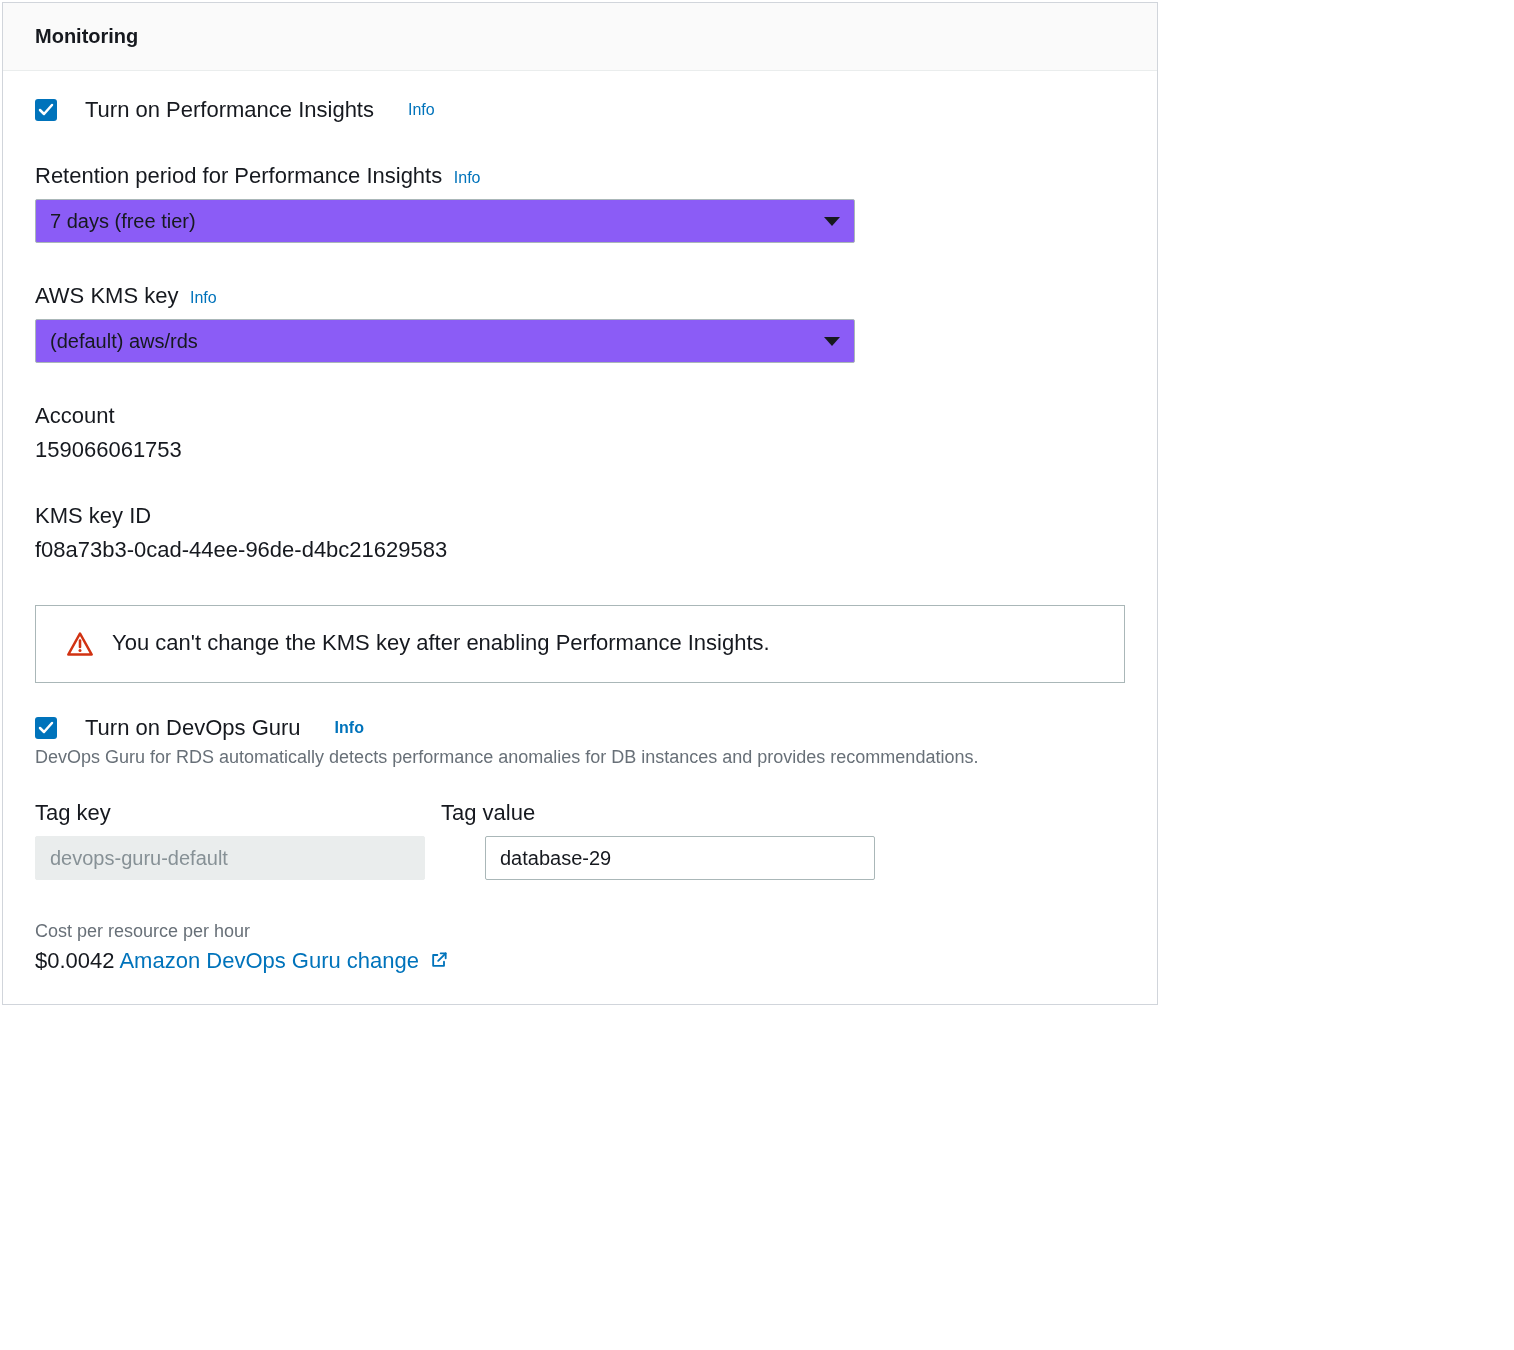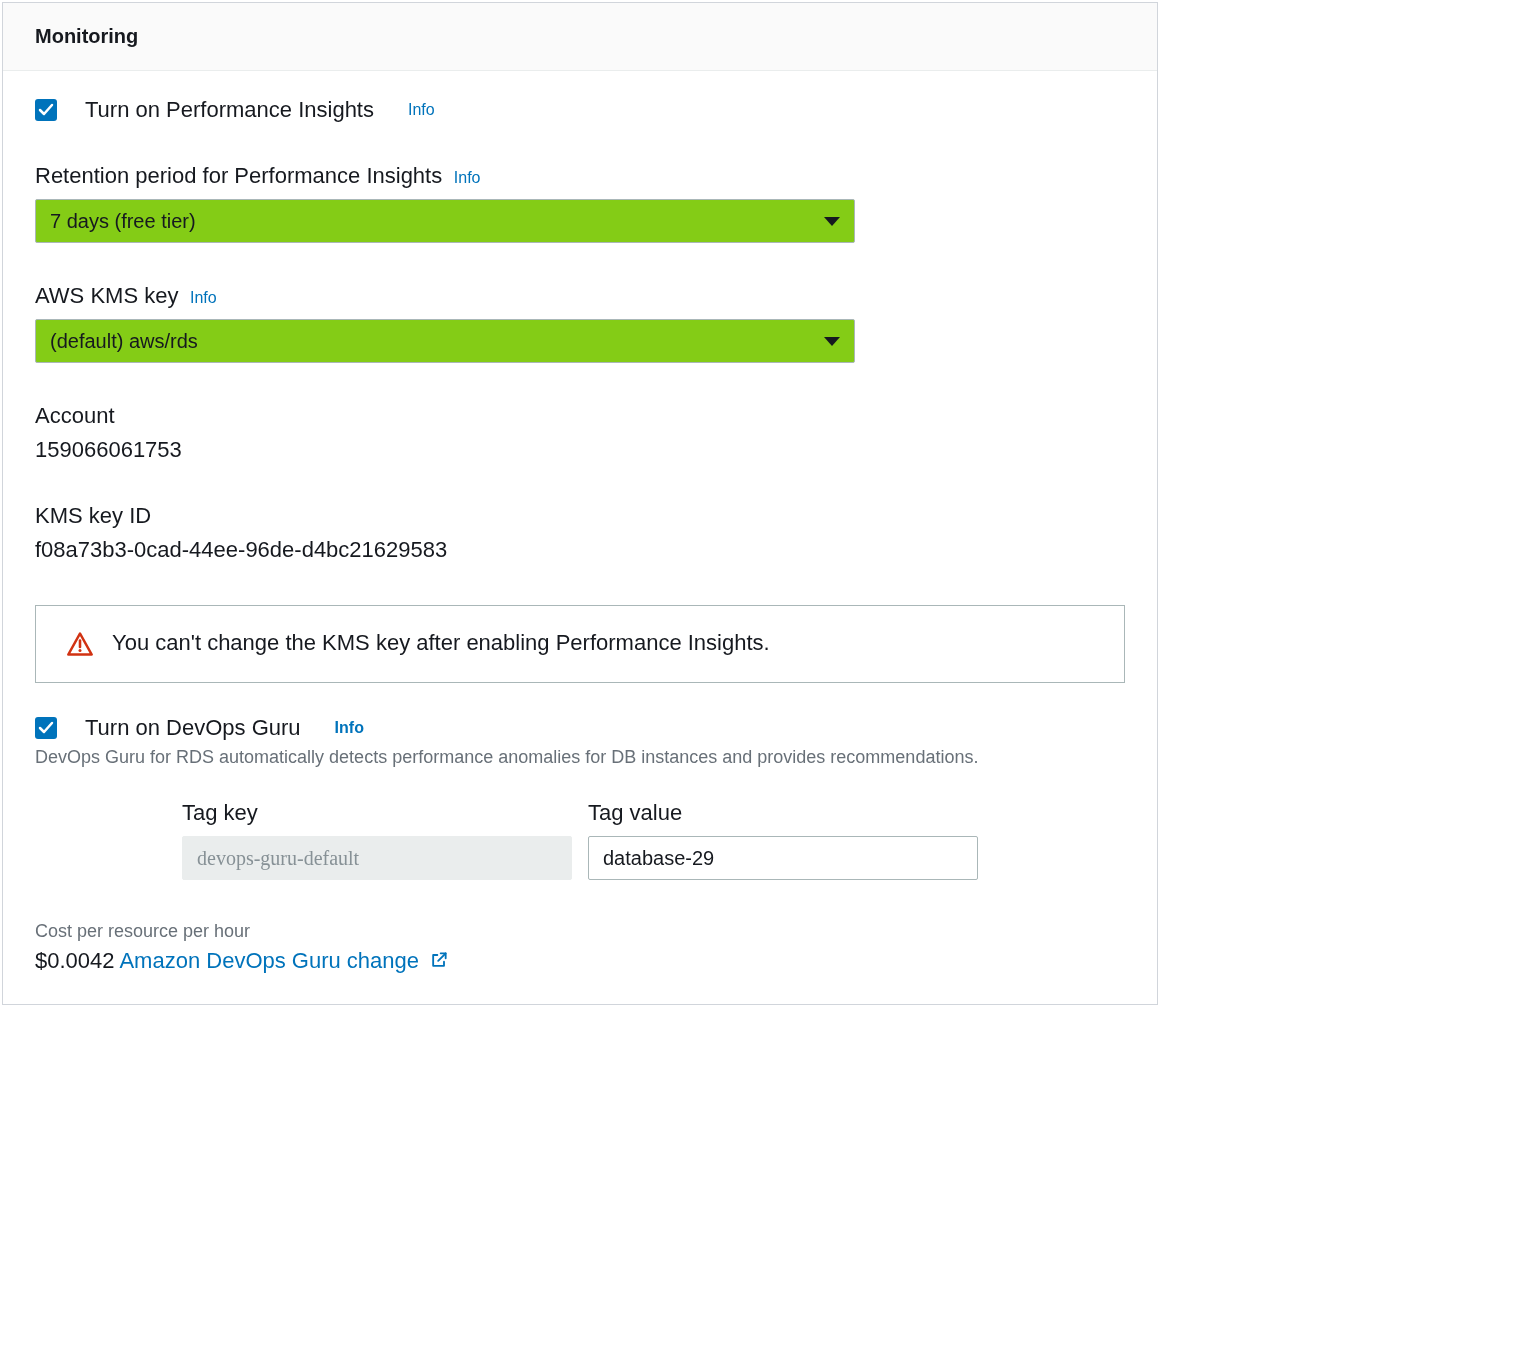--- a/index.html
+++ b/index.html
@@ -65,21 +65,21 @@
     margin-top: 10px;
     width: 820px;
     height: 44px;
     border: 1px solid #aab7b8;
     border-radius: 2px;
     display: flex;
     align-items: center;
     justify-content: space-between;
     padding: 0 14px;
     cursor: pointer;
-    background: #84cc16;
+    background: #8b5cf6;
   }
   .select-value { font-size: 20px; color: #16191f; }
   .caret {
     width: 0; height: 0;
     border-left: 8px solid transparent;
     border-right: 8px solid transparent;
     border-top: 9px solid #16191f;
   }
   .static-value {
     font-size: 22px;
@@ -99,45 +99,44 @@
   .section2 { margin-top: 32px; }
   .desc-text {
     font-size: 18px;
     color: #687078;
     margin-top: 6px;
   }
   .tag-row {
     display: flex;
     gap: 16px;
     margin-top: 32px;
-    justify-content: center;
   }
   .tag-col { display: flex; flex-direction: column; }
   .tag-label { font-size: 22px; color: #16191f; margin-bottom: 10px; }
   .tag-input-disabled {
     width: 390px;
     height: 44px;
     background: #eaeded;
     border: 1px solid #eaeded;
     border-radius: 2px;
     padding: 0 14px;
     display:flex; align-items:center;
     color: #879196;
     font-size: 20px;
-    font-family: Liberation Serif, serif;
   }
   .tag-input {
     width: 390px;
     height: 44px;
     border: 1px solid #aab7b8;
     border-radius: 2px;
     padding: 0 14px;
     font-size: 20px;
     color: #16191f;
     font-family: inherit;
+    margin-left: 44px;
   }
   .cost-label { font-size: 18px; color: #687078; margin-top: 41px; }
   .cost-row { margin-top: 6px; font-size: 22px; }
   .cost-value { color: #16191f; }
   .price-link { color: #0073bb; cursor: pointer; }
   .ext-icon { display:inline-block; vertical-align: -2px; margin-left:4px; }
 </style>
 </head>
 <body>
 

